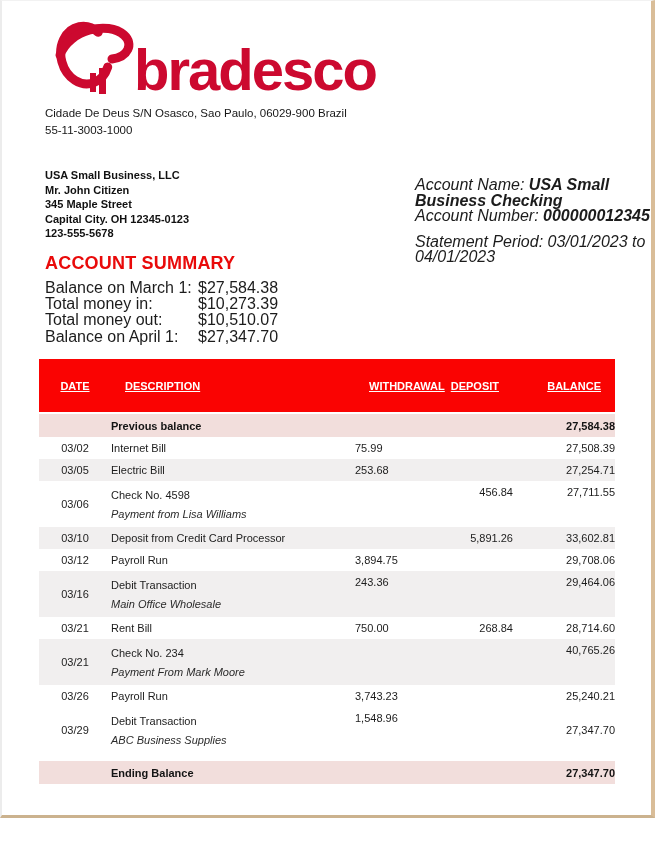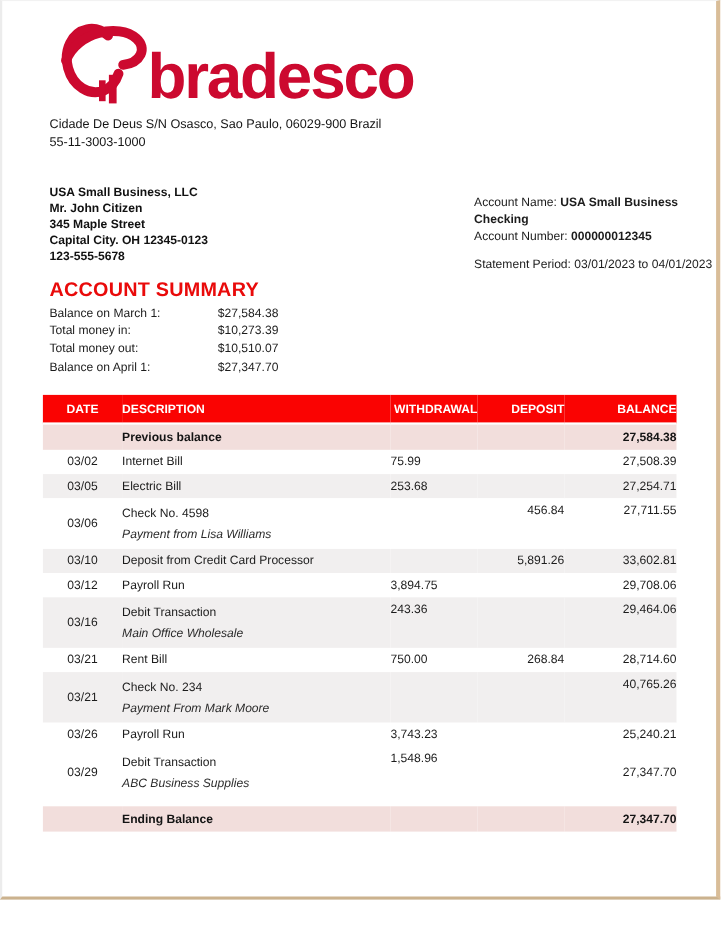--- a/index.html
+++ b/index.html
@@ -16,35 +16,35 @@
   .logo-text {
     position:absolute; left:132px; top:40px; font-size:58px; font-weight:bold;
     letter-spacing:-2px; line-height:1; color:var(--brand_red,#cc092f);
   }
 
   
   .bank-address { position:absolute; left:43px; top:104px; font-size:11.5px; line-height:17px; color:#161616; }
 
   
   .customer { position:absolute; left:43px; top:167px; font-size:11px; font-weight:bold; line-height:14.6px; color:#111; }
-  .account-info { position:absolute; left:429px; top:176px; font-size:11px; line-height:15.5px; color:#1c1c1c; }
+  .account-info { position:absolute; left:413px; top:176px; font-size:16px; line-height:15.5px; color:#1c1c1c;font-style:italic; }
   .account-info b { font-weight:bold; }
   .account-info .period { margin-top:10px; }
 
   
   .summary-title { position:absolute; left:43px; top:252px; font-size:18px; font-weight:bold; color:var(--summary_red,#e90a0a); letter-spacing:.2px; }
-  .summary-rows { position:absolute; left:43px; top:278px; font-size:11px; color:#1c1c1c; }
+  .summary-rows { position:absolute; left:43px; top:278px; font-size:16px; color:#1c1c1c; }
   .summary-row { position:relative; height:16.2px; width:260px; }
   .summary-row .val { position:absolute; left:153px; top:0; }
 
   
   .tx-table { position:absolute; left:37px; top:358px; width:576px; border-collapse:collapse; table-layout:fixed; font-size:11px; }
   .tx-table th {
     background:var(--header_red,#fa0302); color:#fff; font-weight:bold; font-size:11px;
-    height:25px; border-bottom:2px solid #fff; padding:0;
+    height:25px; border-bottom:2px solid #fff; padding:14px;text-decoration:underline;
   }
   .th-date { text-align:center; }
   .th-desc { text-align:left; padding-left:6px;margin-left:36px; }
   .th-with { text-align:right; }
   .th-dep  { text-align:right; padding-right:2px; }
   .th-bal  { text-align:right; padding-right:7px; }
 
   .tx-table td { padding:0; height:22px; vertical-align:middle; color:#1c1c1c; }
   .row-double td { height:41px; }
   .row-gray  { background:var(--row_gray,#f1efef); }

